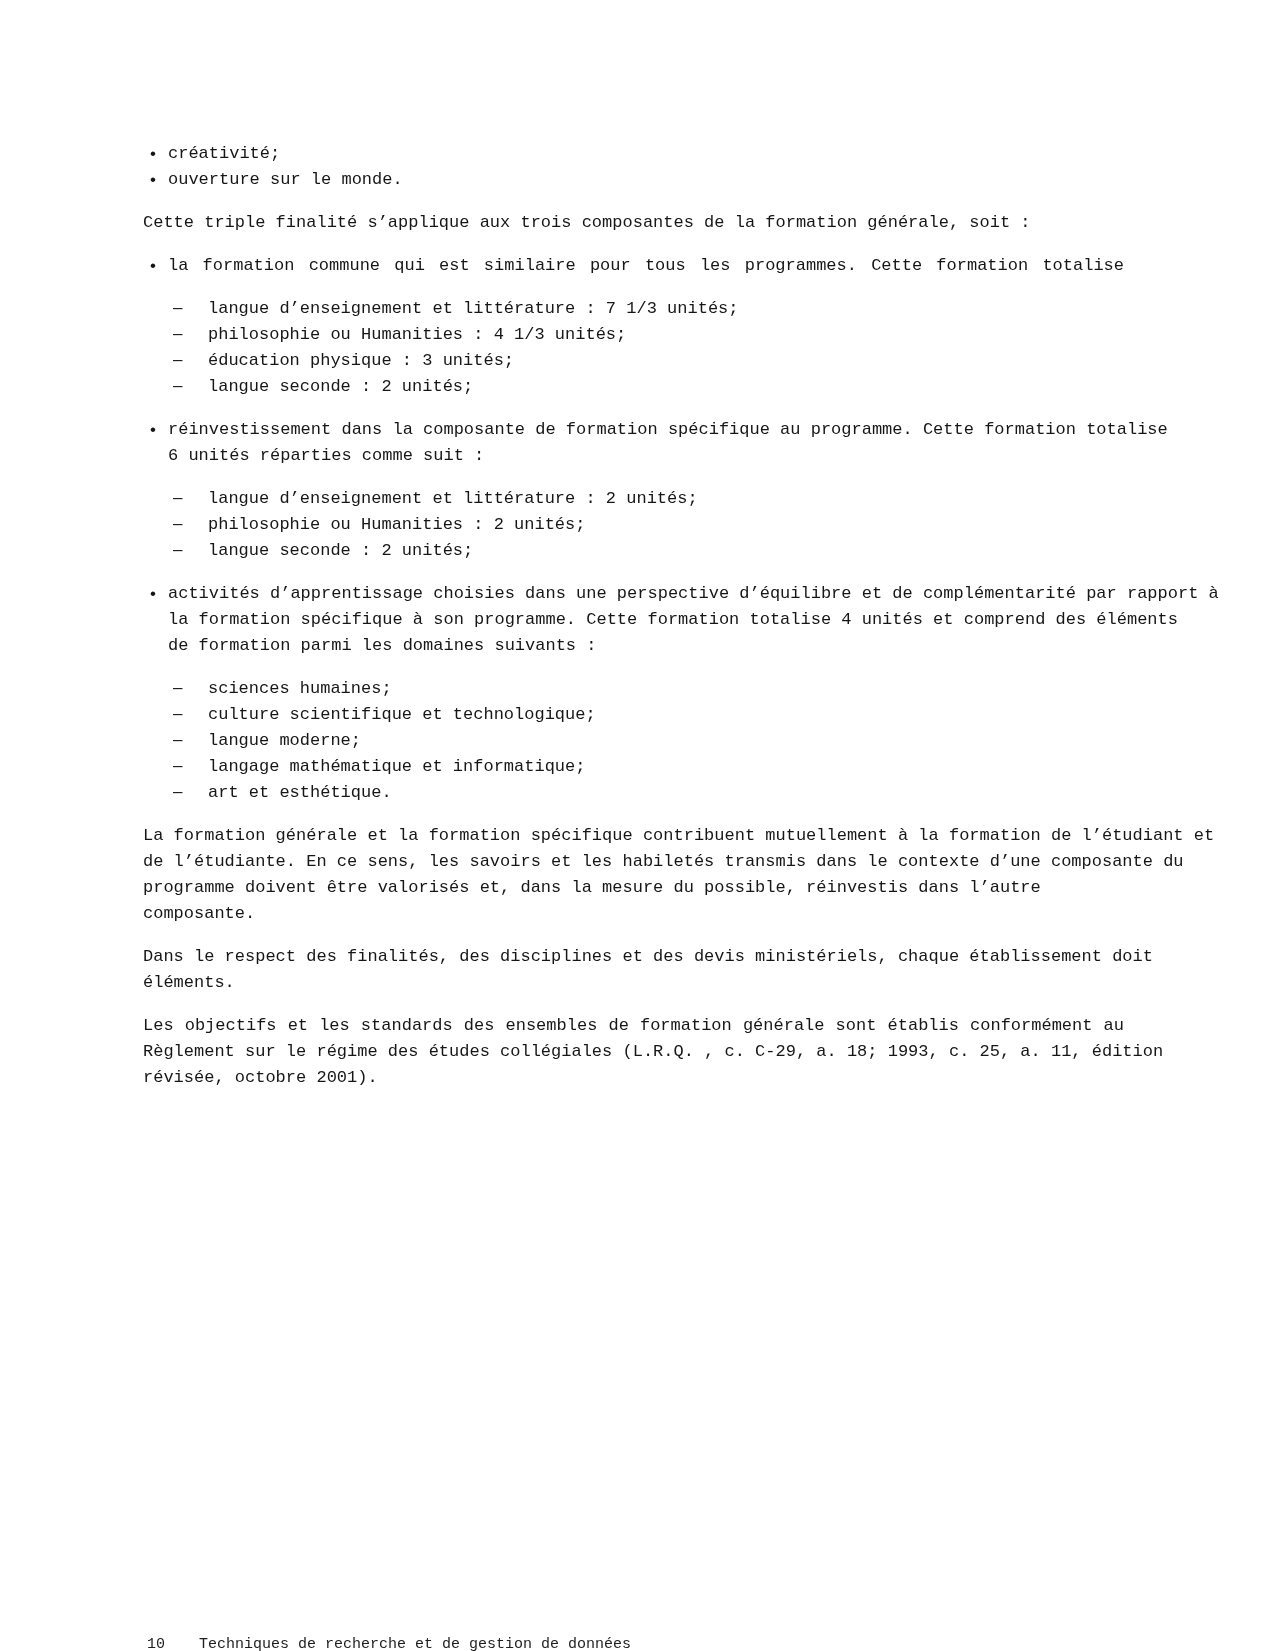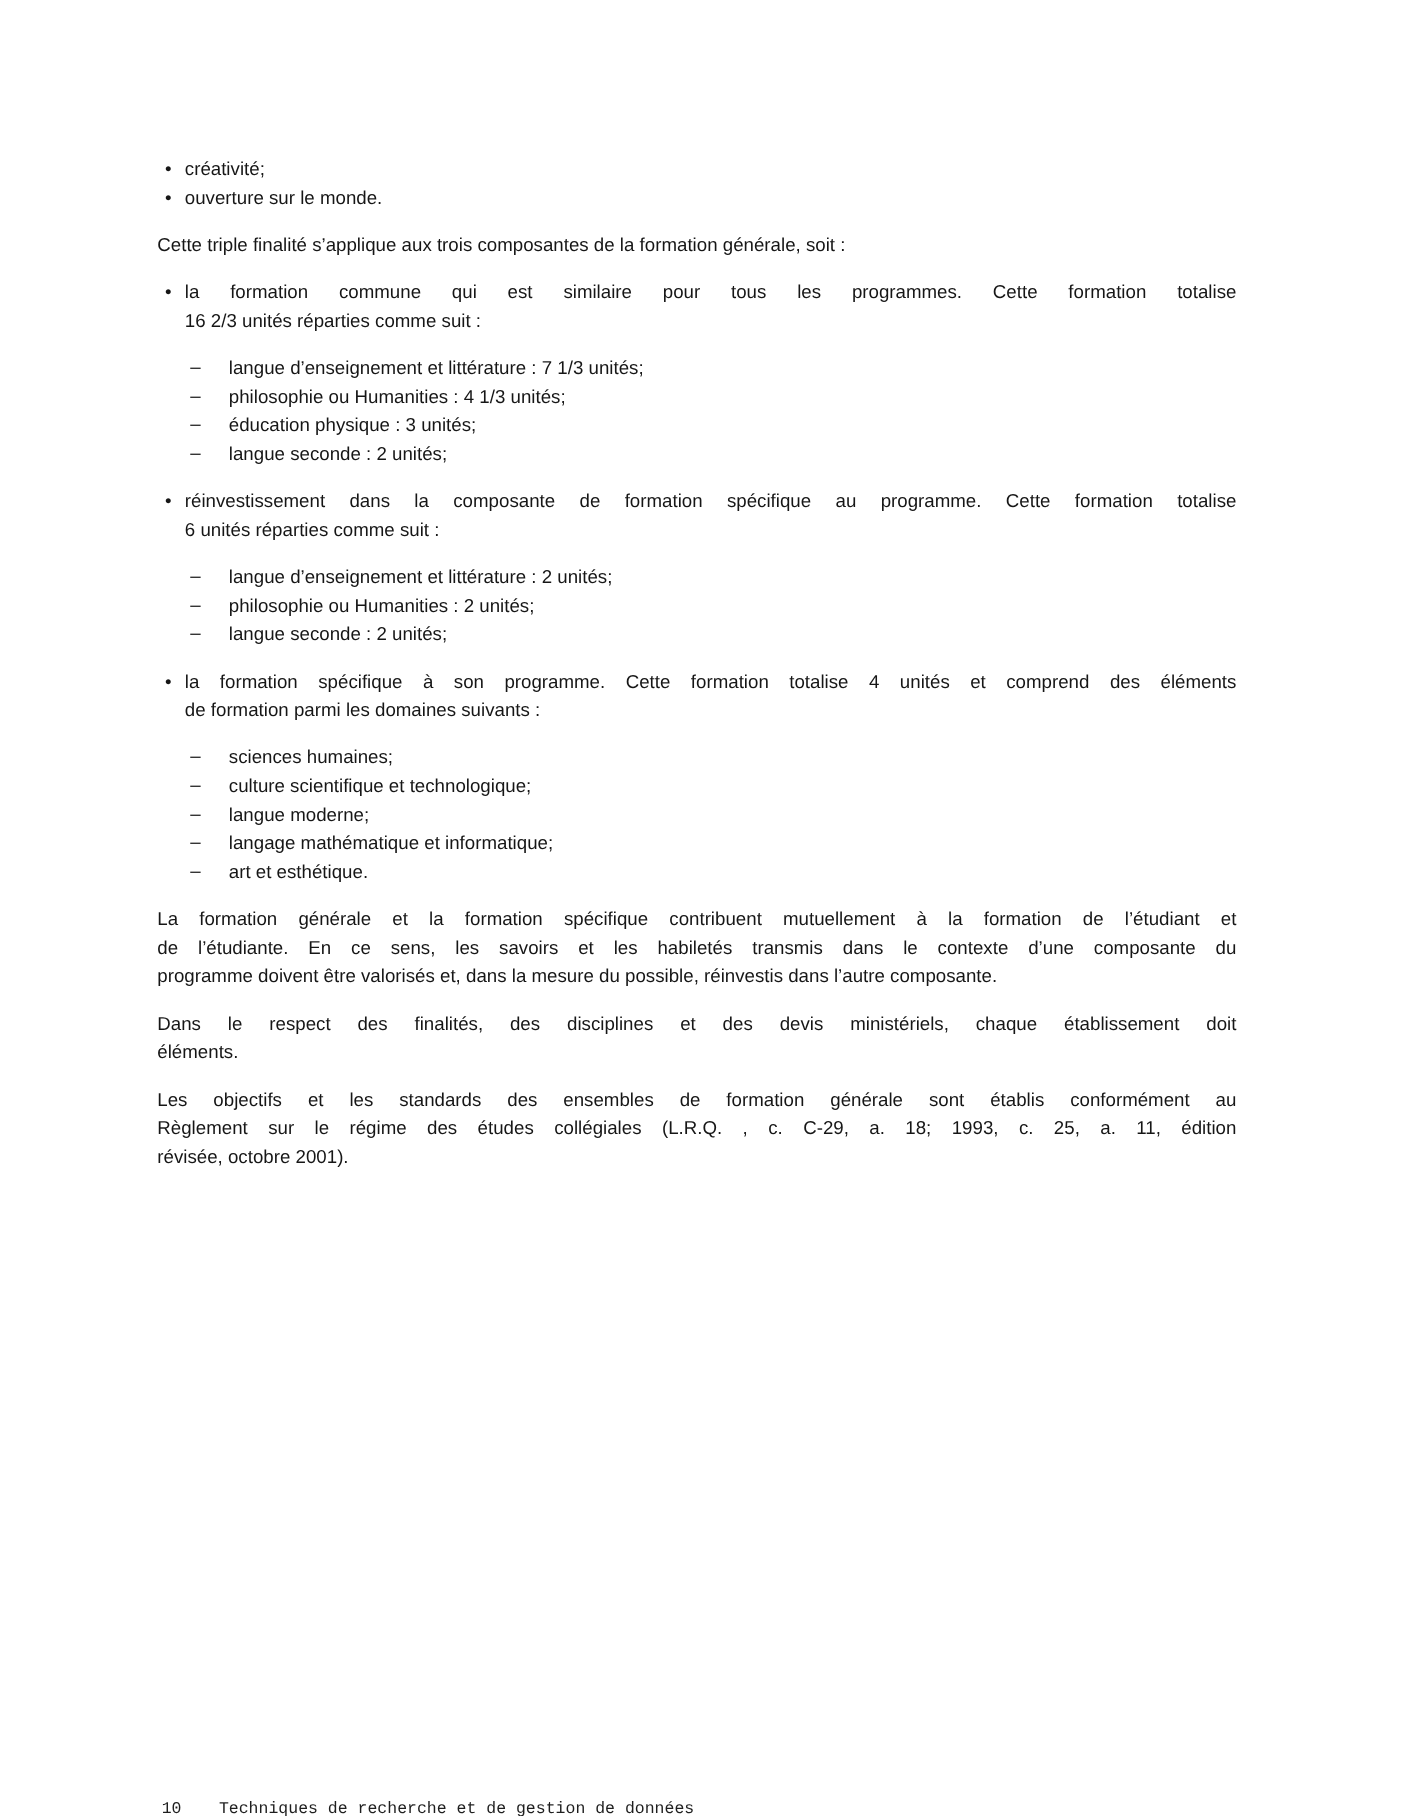--- a/index.html
+++ b/index.html
@@ -22,20 +22,21 @@
     position: absolute;
     left: 143px;
     top: 141px;
     width: 981px;
   }
   .block {
     margin-bottom: 17px;
   }
   .line {
     min-height: 26px;
+    font-family: Liberation Mono, monospace;
   }
   .line.just {
     text-align: justify;
     text-align-last: justify;
     white-space: nowrap;
   }
   .bullet-item {
     position: relative;
     padding-left: 25px;
   }
@@ -89,21 +90,20 @@
       <div class="block paragraph">
         <div class="item-text">
           <div class="line">Cette triple finalité s’applique aux trois composantes de la formation générale, soit :</div>
         </div>
       </div>
       <div class="block bullet-list">
         <div class="item bullet-item">
           <span class="marker">•</span>
           <div class="item-text">
             <div class="line just">la formation commune qui est similaire pour tous les programmes. Cette formation totalise</div>
-            <div class="line">16 2/3 unités réparties comme suit :</div>
           </div>
         </div>
       </div>
       <div class="block dash-list">
         <div class="item dash-item">
           <span class="marker">–</span>
           <div class="item-text">
             <div class="line">langue d’enseignement et littérature : 7 1/3 unités;</div>
           </div>
         </div>
@@ -152,20 +152,21 @@
           <span class="marker">–</span>
           <div class="item-text">
             <div class="line">langue seconde : 2 unités;</div>
           </div>
         </div>
       </div>
       <div class="block bullet-list">
         <div class="item bullet-item">
           <span class="marker">•</span>
           <div class="item-text">
+            <div class="line just">activités d’apprentissage choisies dans une perspective d’équilibre et de complémentarité par rapport à</div>
             <div class="line just">la formation spécifique à son programme. Cette formation totalise 4 unités et comprend des éléments</div>
             <div class="line">de formation parmi les domaines suivants :</div>
           </div>
         </div>
       </div>
       <div class="block dash-list">
         <div class="item dash-item">
           <span class="marker">–</span>
           <div class="item-text">
             <div class="line">sciences humaines;</div>

